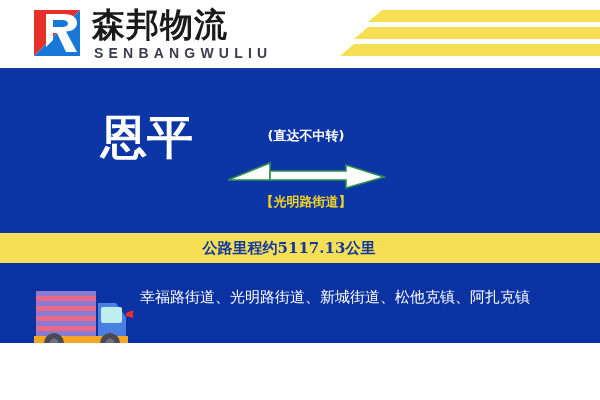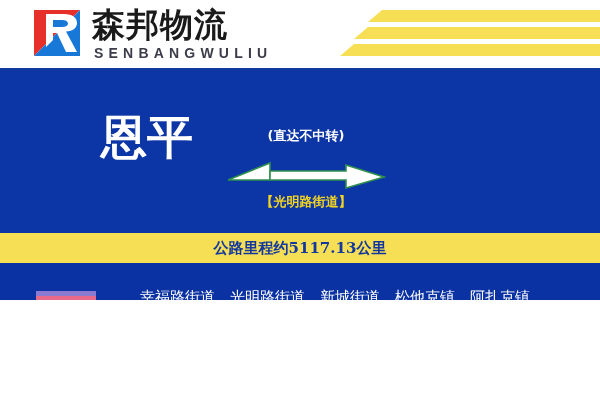--- a/index.html
+++ b/index.html
@@ -6,21 +6,21 @@
     margin: 0;
     padding: 0;
     background: #ffffff;
   }
   body {
     font-family: "Liberation Sans", sans-serif;
   }
   .banner {
     position: relative;
     width: 600px;
-    height: 300px;
+    height: 343px;
     overflow: hidden;
     background: #7dd3fc;
   }
 
   
   .header {
     position: absolute;
     left: 0; top: 0;
     width: 600px;
     height: 68px;
@@ -122,21 +122,20 @@
   
   .metrics-bar {
     position: absolute;
     left: 0; top: 233px;
     width: 600px;
     height: 30px;
     background: #f7df55;
     display: flex;
     align-items: center;
     justify-content: center;
-    flex-direction: column;
   }
   .metric {
     font-family: "DejaVu Serif", serif;
     font-size: 15px;
     font-weight: bold;
     color: #12389f;
     white-space: nowrap;
   }
   .metric-gap { width: 22px; }
 

